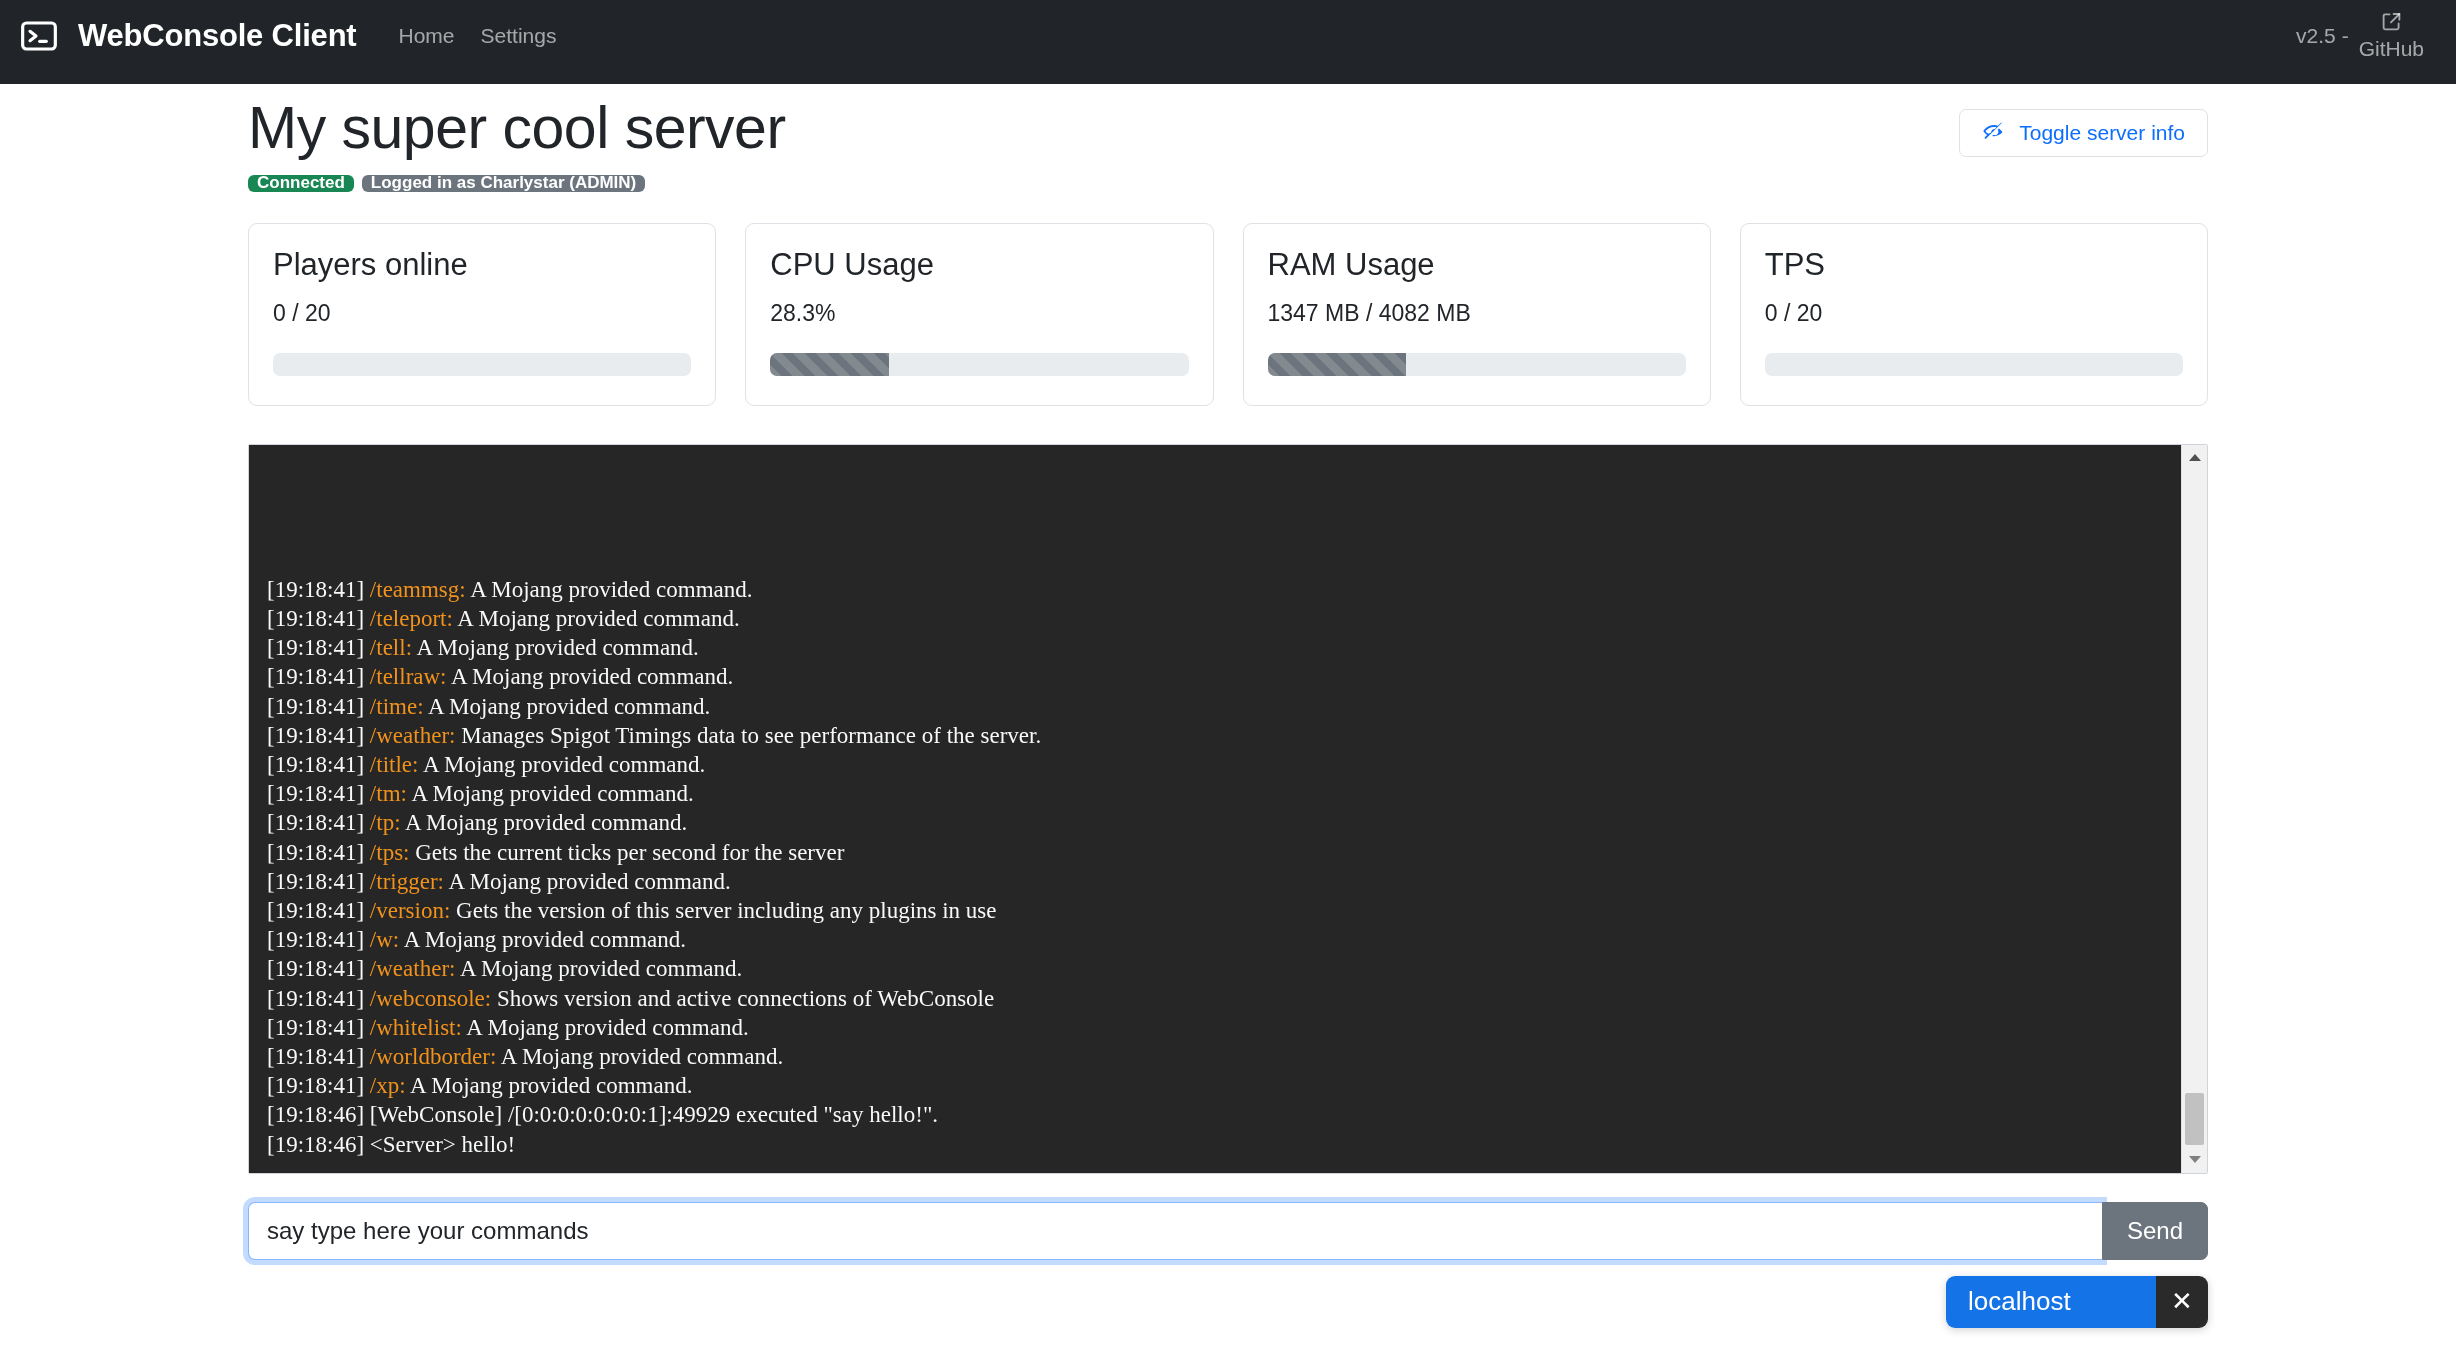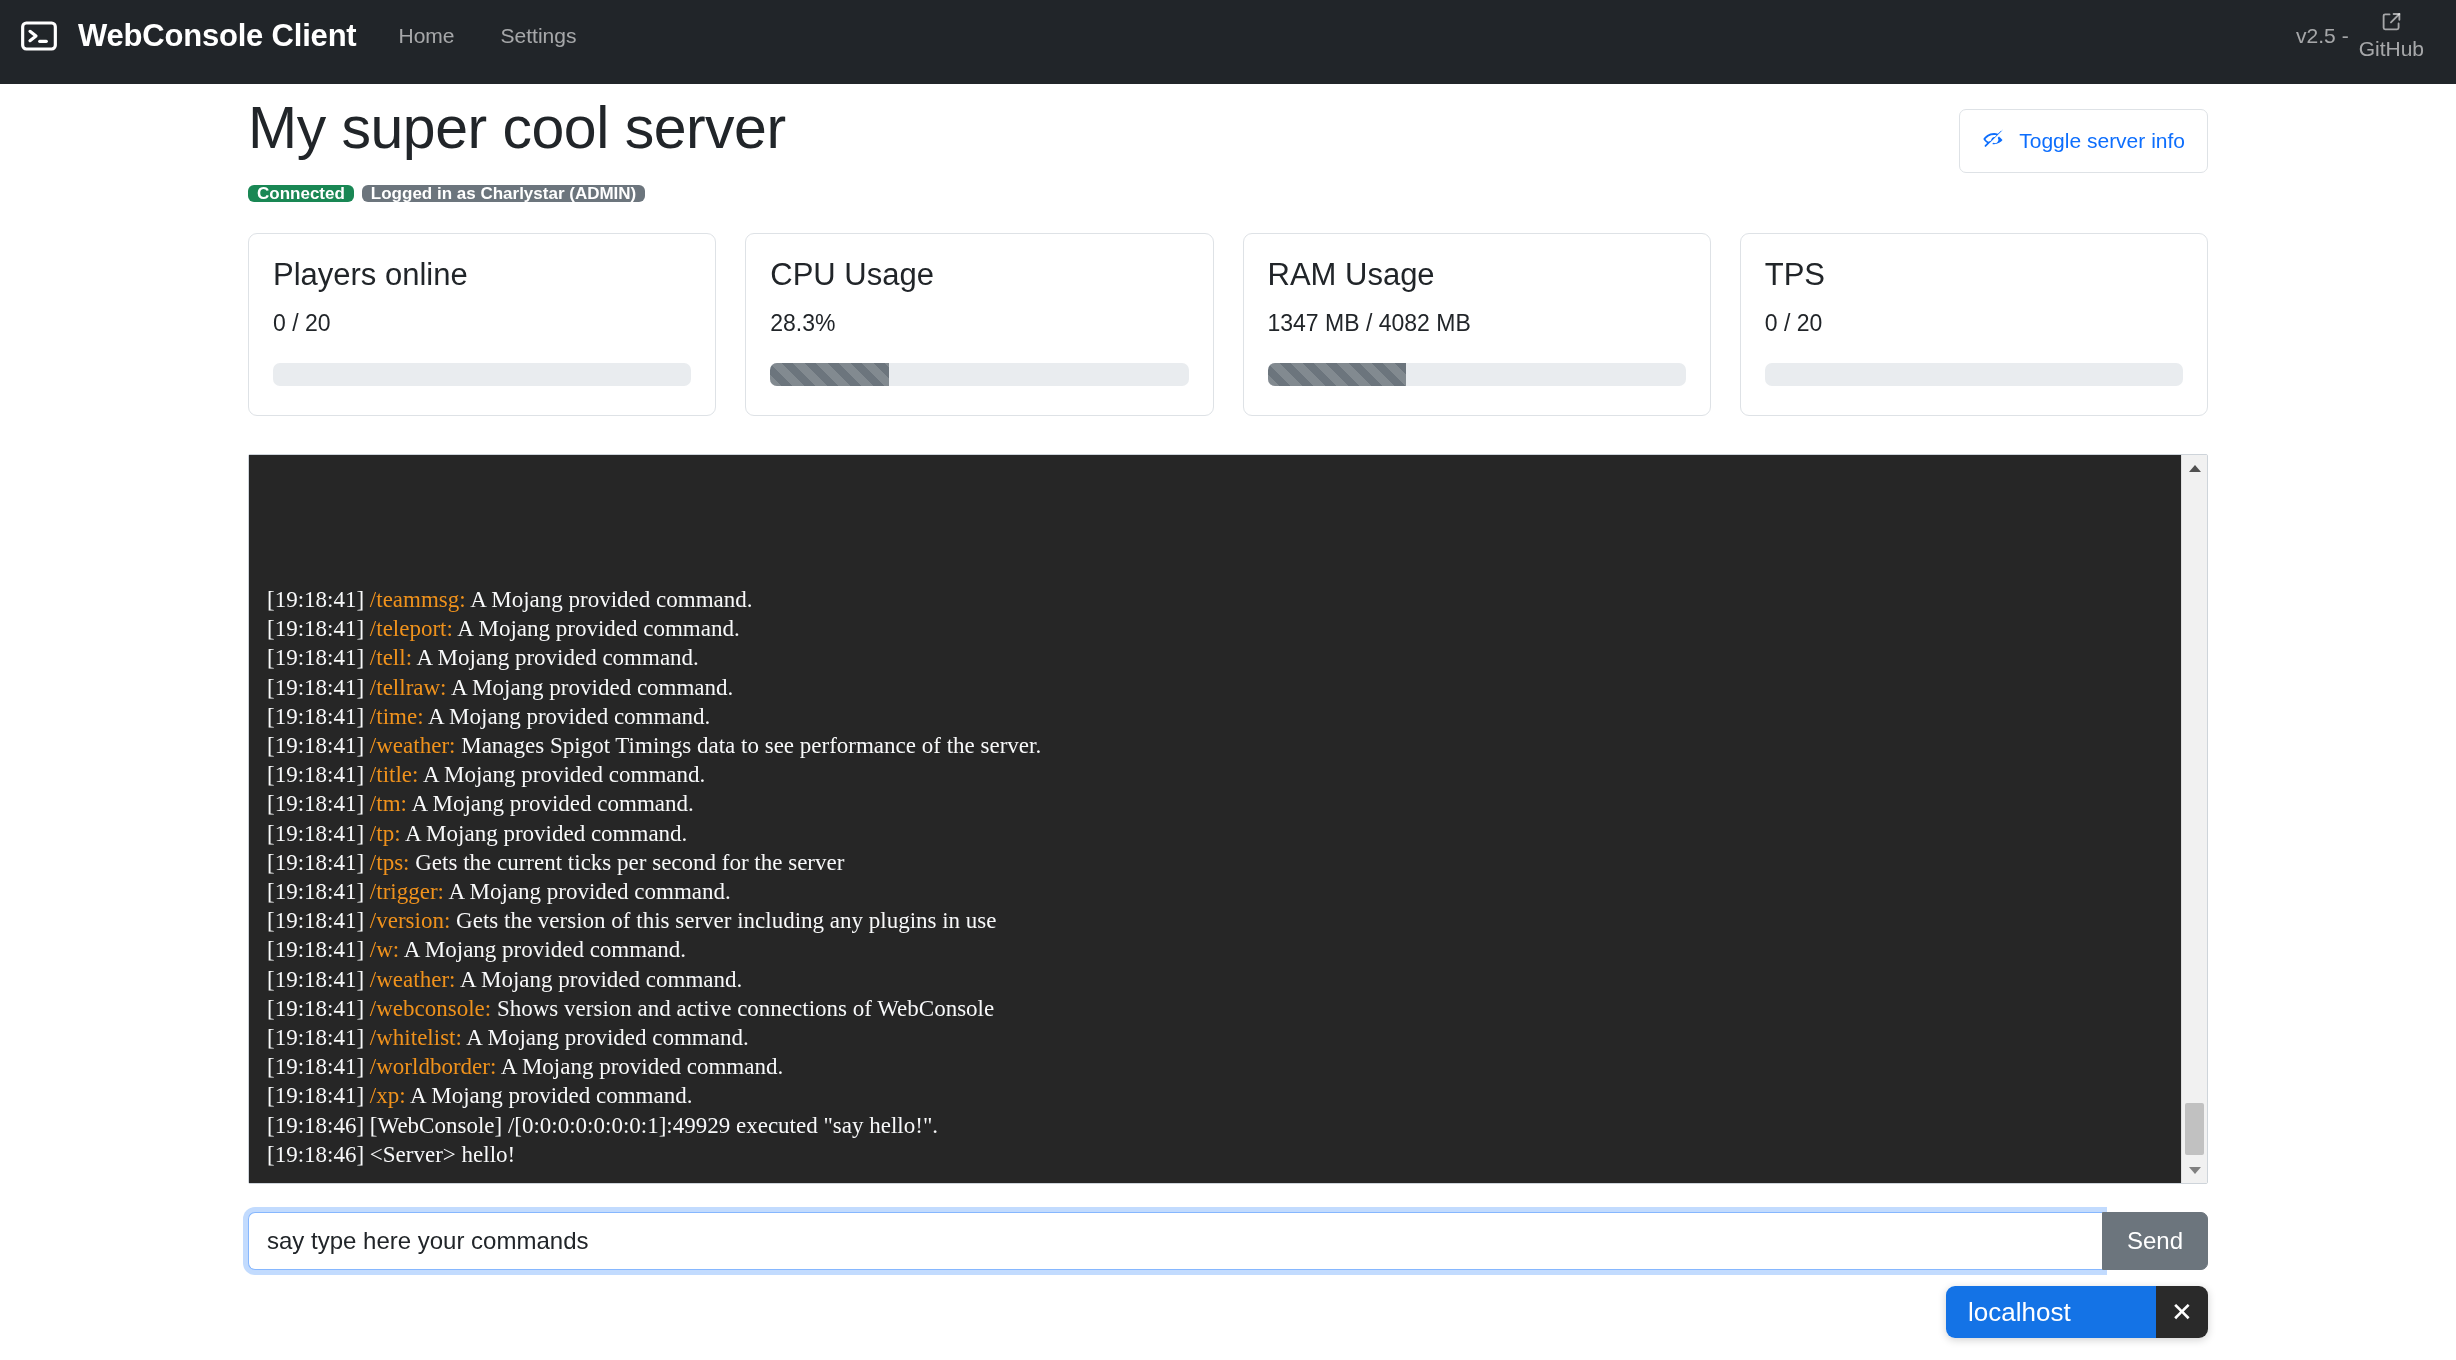--- a/index.html
+++ b/index.html
@@ -26,21 +26,21 @@
     width: 42px; height: 42px;
     display: flex; align-items: center; justify-content: center;
   }
   .brand-title {
     font-size: 31px;
     font-weight: 600;
     color: #ffffff;
     letter-spacing: -0.2px;
     white-space: nowrap;
   }
-  .nav-links { display: flex; align-items: center; gap: 46px; margin-left: 42px; }
+  .nav-links { display: flex; align-items: center; gap: 26px; margin-left: 42px; }
   .nav-link {
     font-size: 21px;
     color: rgba(255,255,255,0.60);
     text-decoration: none;
     white-space: nowrap;
   }
   .nav-right {
     margin-left: auto;
     display: flex; align-items: center; gap: 10px;
     font-size: 21px;
@@ -66,21 +66,21 @@
     font-size: 59px;
     font-weight: 400;
     color: #212529;
     margin: 0;
     line-height: 1.15;
     letter-spacing: -0.5px;
   }
   .toggle-btn {
     margin-left: auto;
     margin-top: 14px;
-    height: 64px;
+    height: 48px;
     padding: 0 22px;
     display: inline-flex; align-items: center; gap: 13px;
     background: #ffffff;
     border: 1px solid #dee2e6;
     border-radius: 7px;
     color: #0d6efd;
     font-size: 21px;
     font-family: "Liberation Sans", sans-serif;
     cursor: pointer;
     white-space: nowrap;

